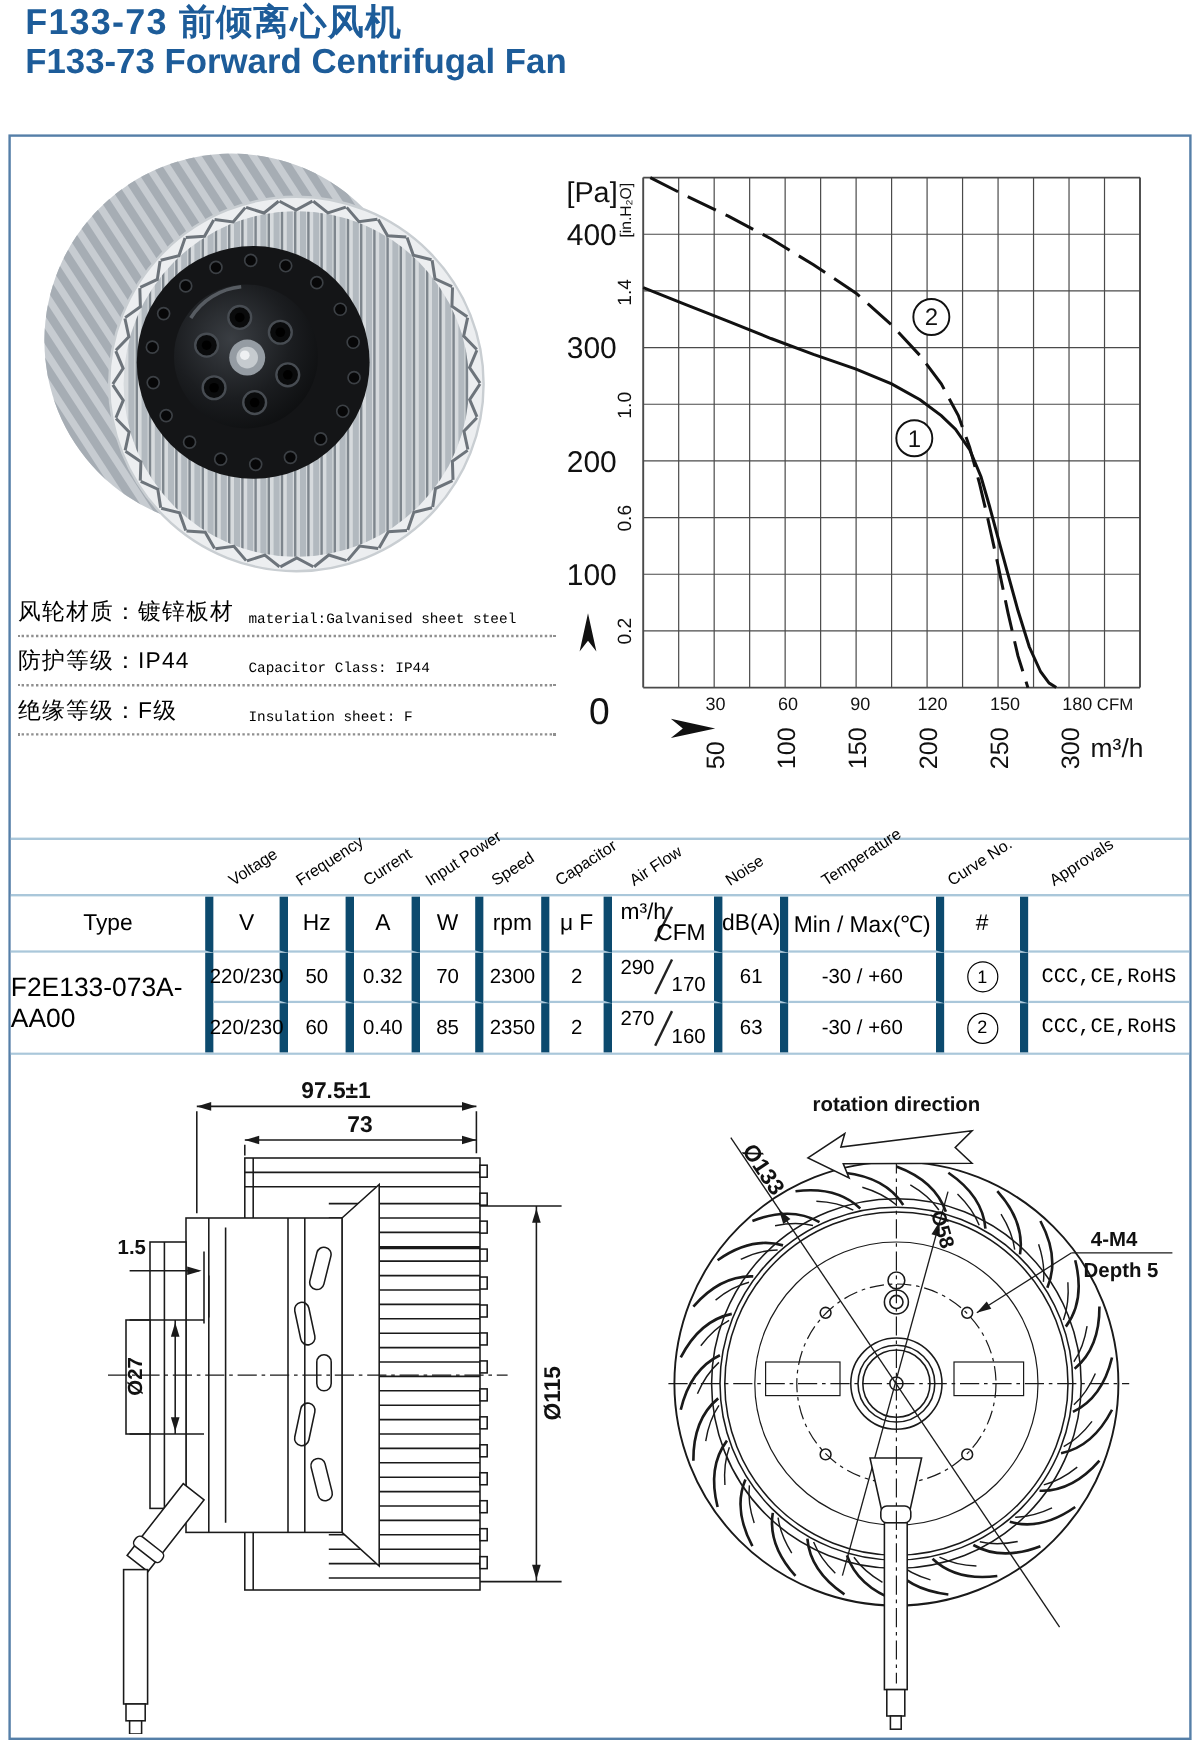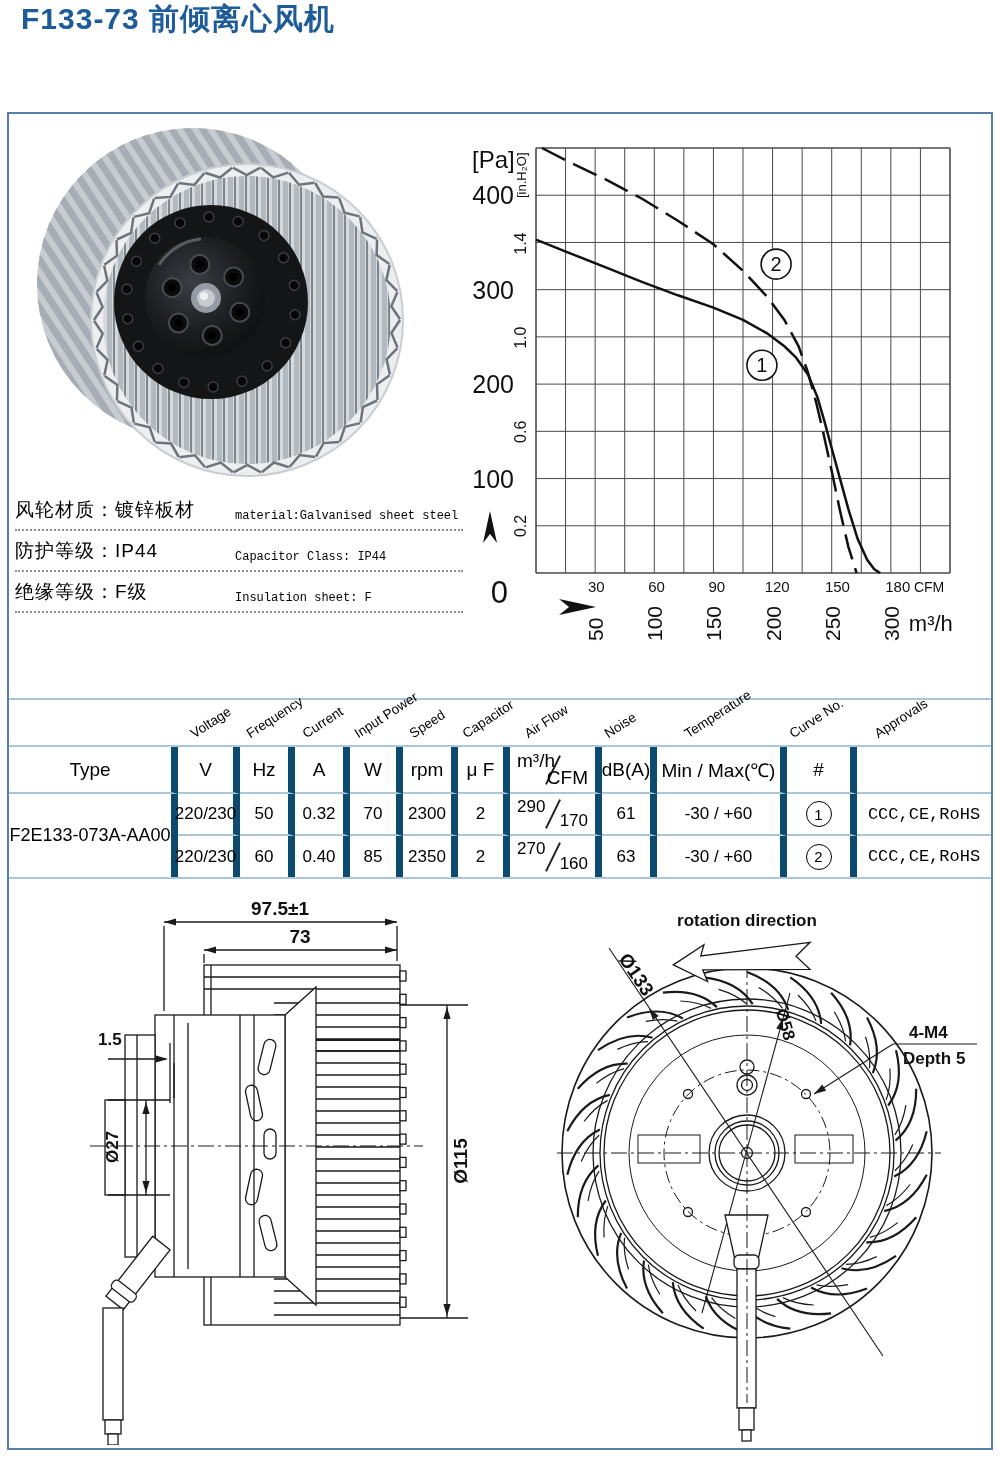--- a/index.html
+++ b/index.html
@@ -10,21 +10,21 @@
   #title .t1{font-size:30px;letter-spacing:1px;}
   #title .t2{font-size:29px;}
   
   #frame{position:absolute;left:7px;top:112px;width:982px;height:1334px;border:2px solid #557fa8;background:#fff;}
   
   #photo-svg{position:absolute;left:15px;top:126px;width:430px;height:370px;}
   #chart-svg{position:absolute;left:462px;top:130px;width:528px;height:540px;}
   svg text{font-family:"Liberation Sans",sans-serif;fill:#111;}
   
   #specs{position:absolute;left:15px;top:490px;width:448px;}
-  .spec-row{display:flex;align-items:flex-end;height:41px;border-bottom:2px dotted #8f8f8f;padding-bottom:6px;box-sizing:border-box;gap:28px;}
+  .spec-row{display:flex;align-items:flex-end;height:41px;border-bottom:2px dotted #8f8f8f;padding-bottom:6px;box-sizing:border-box;}
   .spec-cn{width:192px;font-size:19px;letter-spacing:1px;}
   .spec-en{flex:1;font-family:"Liberation Mono",monospace;font-size:12px;white-space:pre;}
   
   #spec-table{position:absolute;left:9px;top:698px;width:982px;border-top:2px solid #aac7da;border-bottom:2px solid #aac7da;
     display:grid;grid-template-columns:169px 62px 55px 55px 53px 55px 52px 92px 55px 130px 70px auto;
     grid-template-rows:47px 47px 42px 41px;}
   .cell{border-right:7px solid #0c4a6e;border-bottom:2px solid #aac7da;display:flex;align-items:center;justify-content:center;
     font-size:17px;box-sizing:border-box;background:#fff;}
   .cell.last{border-right:none;font-family:Liberation Mono, monospace;}
   .cell.nob{border-bottom:none;}
@@ -42,20 +42,21 @@
   .dimtxt{font-weight:bold;font-size:19px;}
   .dimtxt2{font-weight:bold;font-size:17px;}
 </style>
 </head>
 <body>
 
 <div id="page">
 
   <div id="title">
     <div class="t1">F133-73  前倾离心风机</div>
+    <div class="t2">F133-73  Forward Centrifugal Fan</div>
   </div>
 
   <div id="frame"></div>
 
   <svg id="photo-svg" viewBox="0 0 430 370">
     <defs>
       <clipPath id="clipBack">
           <circle cx="178" cy="158" r="156"></circle>
         </clipPath>
       <clipPath id="clipFins">
@@ -332,21 +333,21 @@
     <div class="cell hdr af" style="grid-row:2">
       <span class="t">m³/h</span>
       <span class="s"></span>
       <span class="b">CFM</span>
     </div>
     <div class="cell hdr" style="grid-row:2">dB(A)</div>
     <div class="cell hdr" style="grid-row:2">Min / Max(℃)</div>
     <div class="cell hdr" style="grid-row:2">#</div>
     <div class="cell hdr last" style="grid-row:2"></div>
 
-    <div class="cell nob" style="grid-row:3/5;font-size:18px">F2E133-073A-AA00</div>
+    <div class="cell nob" style="grid-row:3/5;font-size:22px">F2E133-073A-AA00</div>
 
     <div class="cell" style="grid-row:3">220/230</div>
     <div class="cell" style="grid-row:3">50</div>
     <div class="cell" style="grid-row:3">0.32</div>
     <div class="cell" style="grid-row:3">70</div>
     <div class="cell" style="grid-row:3">2300</div>
     <div class="cell" style="grid-row:3">2</div>
     <div class="cell af" style="grid-row:3">
       <span class="t">290</span>
       <span class="s"></span>

